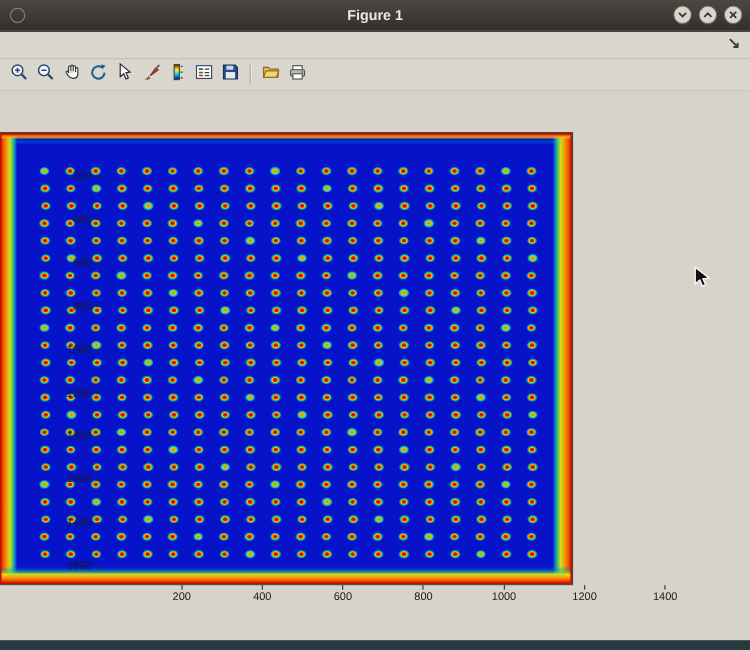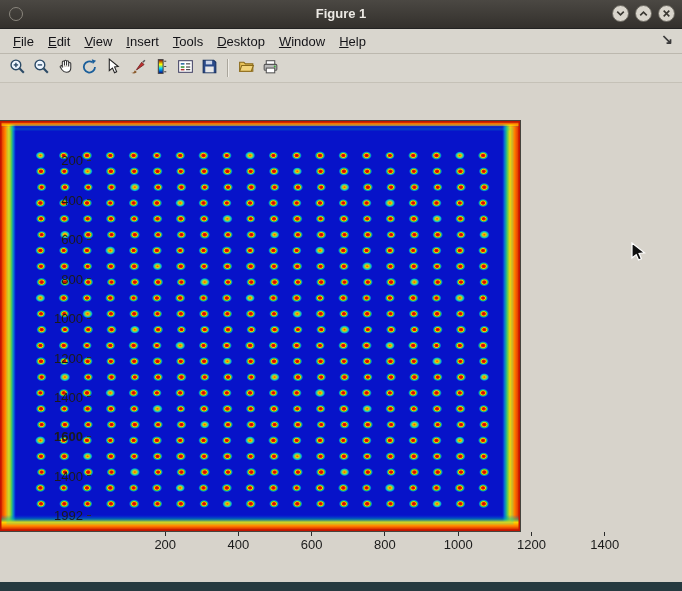--- a/index.html
+++ b/index.html
@@ -30,21 +30,21 @@
   .toolbar{position:absolute;top:54px;left:0;right:0;height:28px;background:#d9d6ce;
            border-bottom:1px solid #c5c1b7;display:flex;align-items:center;
            padding-left:6px;gap:1px;}
   .tb-btn{width:23px;height:23px;display:flex;align-items:center;justify-content:center;}
   .tb-sep{width:1px;height:18px;background:#aaa69c;border-right:1px solid #efece6;margin:0 5px;}
 
   
   .canvas{position:absolute;top:83px;left:0;right:0;bottom:9px;background:#d7d3cb;}
   .plot{position:absolute;left:92px;top:121px;width:520px;height:410px;
         outline:1px solid #45433e;}
-  .tick-label{position:absolute;font-size:13px;color:#1b1b1b;white-space:nowrap;}
+  .tick-label{position:absolute;font-size:10px;color:#1b1b1b;white-space:nowrap;}
   .tick-mark{position:absolute;background:#2a2a2a;}
 
   .bottomstrip{position:absolute;left:0;right:0;bottom:0;height:9px;background:#263a40;}
 
   .mouse-cursor{position:absolute;left:631px;top:242px;pointer-events:none;}
 </style>
 </head>
 <body>
 
 <div class="titlebar">
@@ -69,30 +69,20 @@
       <span>
         <svg width="15" height="15" viewBox="0 0 16 16">
             <path d="M5 5l6 6M11 5l-6 6" stroke="#3a3832" stroke-width="1.7"></path>
           </svg>
       </span>
     </span>
   </div>
 </div>
 
 <div class="menubar">
-  <span style="display:flex;">
-      <span class="menu-item"><u>F</u>ile</span>
-      <span class="menu-item"><u>E</u>dit</span>
-      <span class="menu-item"><u>V</u>iew</span>
-      <span class="menu-item"><u>I</u>nsert</span>
-      <span class="menu-item"><u>T</u>ools</span>
-      <span class="menu-item"><u>D</u>esktop</span>
-      <span class="menu-item"><u>W</u>indow</span>
-      <span class="menu-item"><u>H</u>elp</span>
-    </span>
   <span class="dock-arrow">↘</span>
 </div>
 
 <div class="toolbar">
     <div class="tb-btn">
       <span><svg width="19" height="19" viewBox="0 0 18 18">
           <circle cx="7.5" cy="7.5" r="4.6" fill="#eef6ff" stroke="#2b4a66" stroke-width="1.3"></circle>
           <line x1="11" y1="11" x2="15" y2="15" stroke="#2b4a66" stroke-width="2"></line>
           <line x1="5.4" y1="7.5" x2="9.6" y2="7.5" stroke="#2b4a66" stroke-width="1.3"></line>
           <line x1="7.5" y1="5.4" x2="7.5" y2="9.6" stroke="#2b4a66" stroke-width="1.3"></line>
@@ -730,21 +720,21 @@
       <div class="tick-label" style="left: 83px; top: 156.269px; transform: translate(-100%, -50%);">600</div>
       <div class="tick-mark" style="left: 87px; top: 155.769px; width: 4px; height: 1px;"></div>
       <div class="tick-label" style="left: 83px; top: 195.692px; transform: translate(-100%, -50%);">800</div>
       <div class="tick-mark" style="left: 87px; top: 195.192px; width: 4px; height: 1px;"></div>
       <div class="tick-label" style="left: 83px; top: 235.115px; transform: translate(-100%, -50%);">1000</div>
       <div class="tick-mark" style="left: 87px; top: 234.615px; width: 4px; height: 1px;"></div>
       <div class="tick-label" style="left: 83px; top: 274.538px; transform: translate(-100%, -50%);">1200</div>
       <div class="tick-mark" style="left: 87px; top: 274.038px; width: 4px; height: 1px;"></div>
       <div class="tick-label" style="left: 83px; top: 313.962px; transform: translate(-100%, -50%);">1400</div>
       <div class="tick-mark" style="left: 87px; top: 313.462px; width: 4px; height: 1px;"></div>
-      <div class="tick-label" style="left: 83px; top: 353.385px; transform: translate(-100%, -50%); font-weight: bold;">1600</div>
+      <div class="tick-label" style="left: 83px; top: 353.385px; transform: translate(-100%, -50%);">1600</div>
       <div class="tick-mark" style="left: 87px; top: 352.885px; width: 4px; height: 1px;"></div>
       <div class="tick-label" style="left: 83px; top: 392.808px; transform: translate(-100%, -50%);">1400</div>
       <div class="tick-mark" style="left: 87px; top: 392.308px; width: 4px; height: 1px;"></div>
       <div class="tick-label" style="left: 83px; top: 432.231px; transform: translate(-100%, -50%);">1992</div>
       <div class="tick-mark" style="left: 87px; top: 431.731px; width: 4px; height: 1px;"></div>
     </div>
 
 </div>
 
 <div class="bottomstrip"></div>

